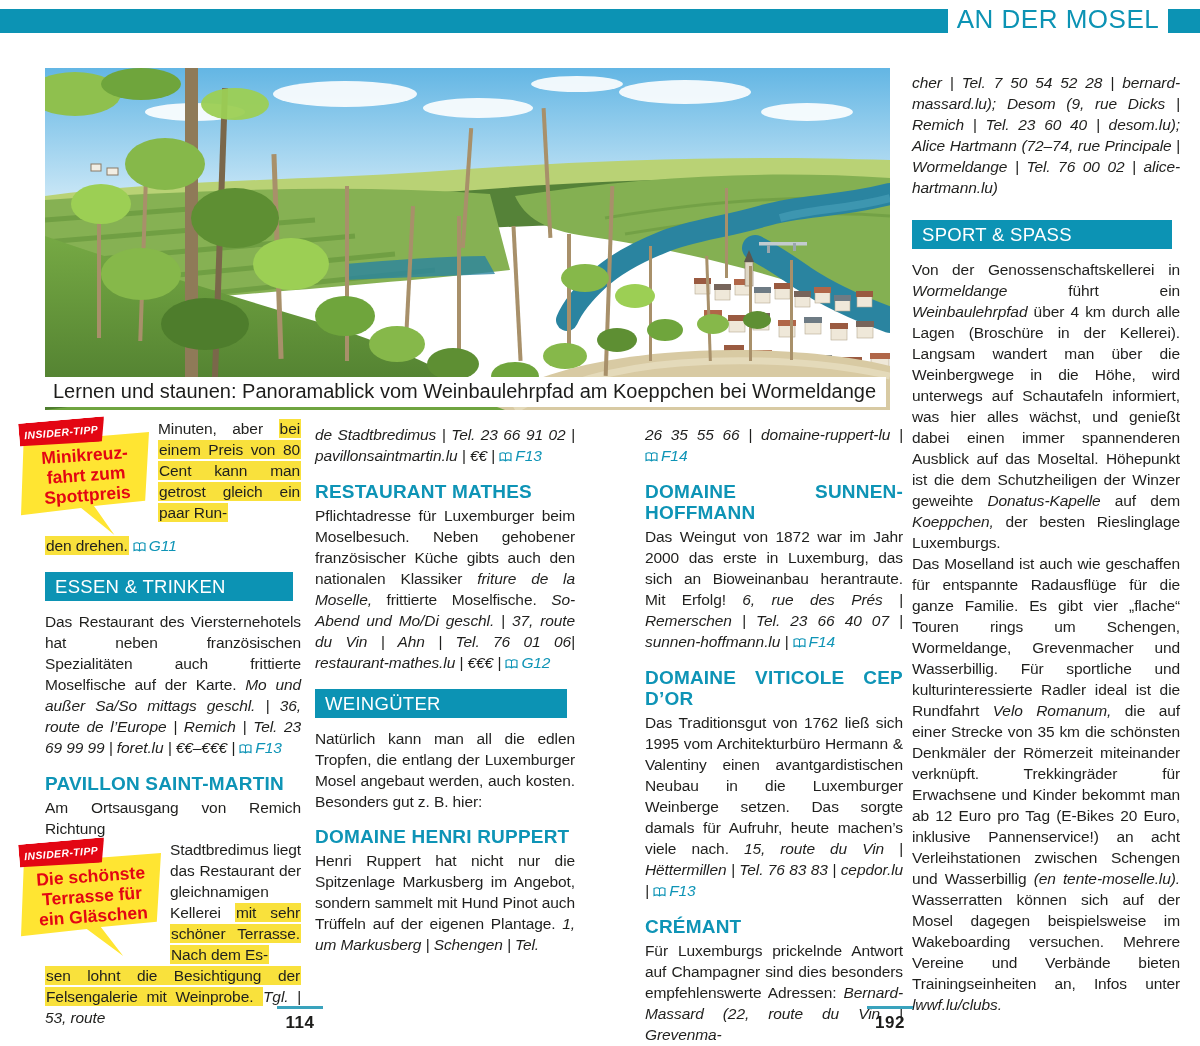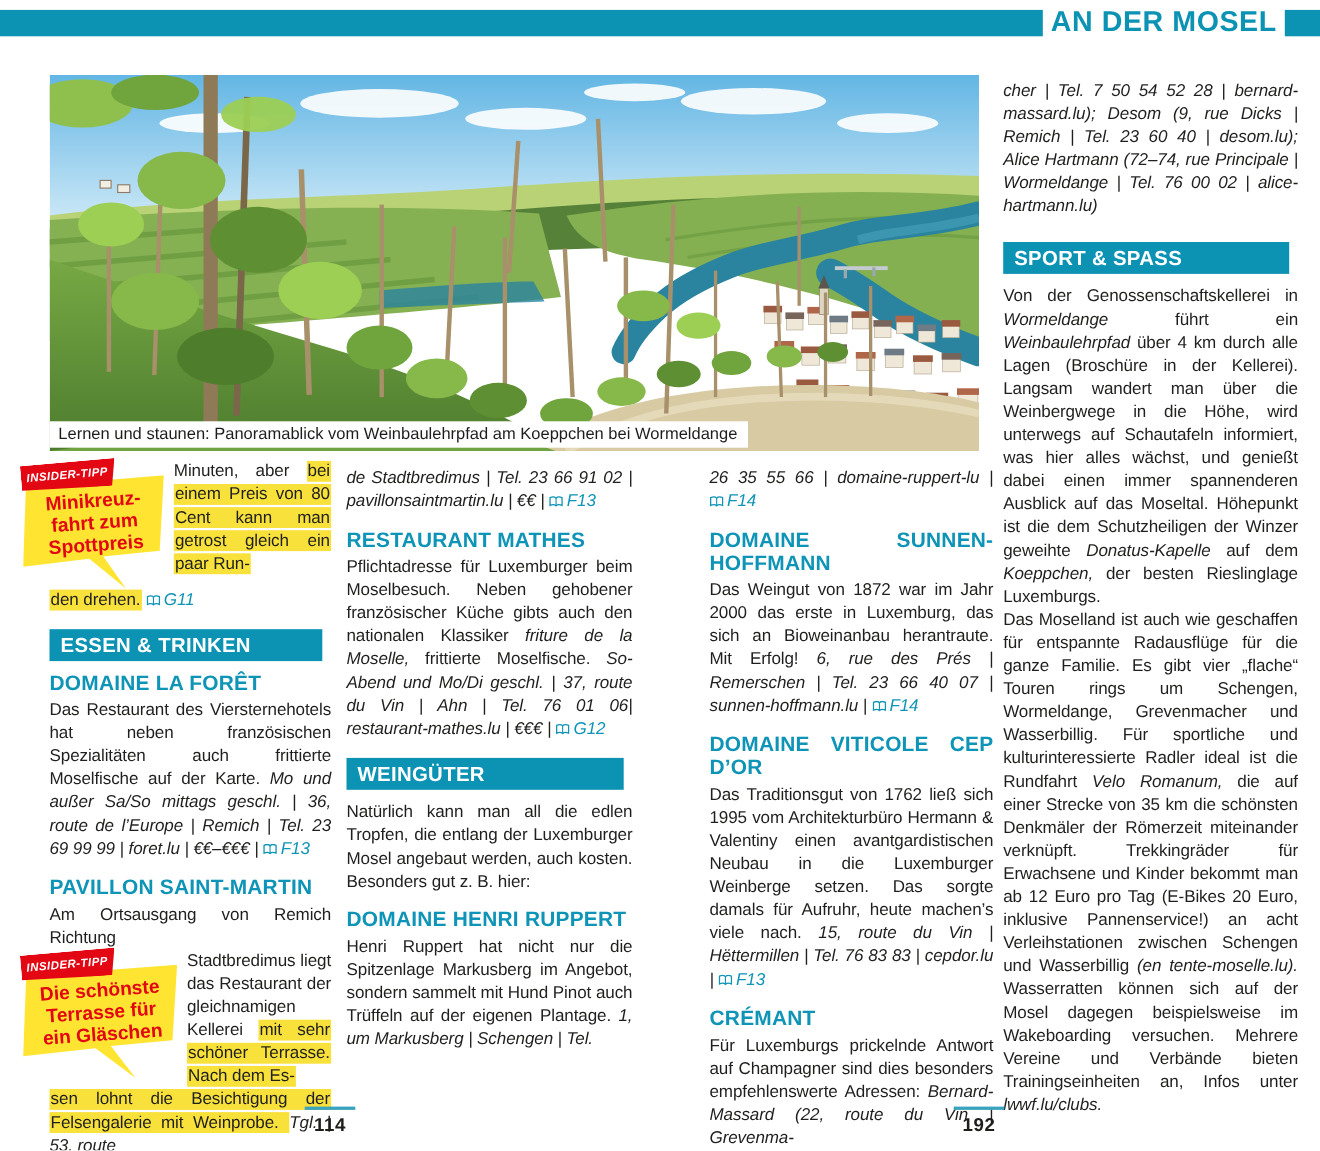--- a/index.html
+++ b/index.html
@@ -4,42 +4,42 @@
 <style>
   html,body{margin:0;padding:0;background:#ffffff;}
   .page{position:relative;width:1200px;height:1046px;background:#fff;overflow:hidden;
         font-family:"Liberation Sans","DejaVu Sans",sans-serif;color:#1f1f1d;}
 
   
   .hbar{position:absolute;top:9px;height:24px;background:#0c93b4;}
   .hbar-left{left:0;width:948px;}
   .hbar-right{left:1168px;width:32px;}
   .htitle{position:absolute;left:952px;top:4px;width:212px;text-align:center;
-          font-size:26px;font-weight:700;color:#0c93b4;letter-spacing:.5px;white-space:nowrap;}
+          font-size:26px;font-weight:400;color:#0c93b4;letter-spacing:.5px;white-space:nowrap;}
 
   
   .photo{position:absolute;left:45px;top:68px;width:845px;height:342px;margin:0;overflow:hidden;}
   .photo svg{display:block;width:100%;height:100%;}
   .caption{position:absolute;left:0;bottom:3px;background:#fff;padding:3px 10px 4px 8px;
-           font-size:15px;color:#1d1d1b;white-space:nowrap;}
+           font-size:20px;color:#1d1d1b;white-space:nowrap;}
 
   
   .col{position:absolute;font-size:15.5px;line-height:21px;text-align:justify;letter-spacing:-0.1px;}
   .col1{left:45px;top:418px;width:256px;}
   .col2{left:315px;top:424px;width:260px;}
   .col3{left:645px;top:424px;width:258px;}
   .col4{left:912px;top:72px;width:268px;}
 
   p.body{margin:0;}
   .i{font-style:italic;}
   .hl{background:#f9e13c;padding:1px 1px;box-decoration-break:clone;-webkit-box-decoration-break:clone;}
   .map{color:#0e94b6;font-style:italic;white-space:nowrap;}
   .mapic{display:inline-block;vertical-align:-1px;margin-right:3px;color:#0e94b6;}
 
-  .secbar{background:#0c93b4;color:#fff;font-weight:700;font-size:18.5px;letter-spacing:.3px;
+  .secbar{background:#0c93b4;color:#fff;font-weight:400;font-size:18.5px;letter-spacing:.3px;
           height:29px;line-height:29px;padding-left:10px;margin:15px 0 10px 0;width:calc(100% - 18px);}
   h3.entry{margin:14px 0 3px 0;font-size:19px;font-weight:700;color:#0e94b6;letter-spacing:.2px;}
   h3.entry.first{margin-top:0;}
 
   
   .tip-row{display:flex;gap:9px;align-items:flex-start;}
   .bubble-wrap{position:relative;flex:none;margin-top:13px;}
   .t1 .bubble-wrap{width:128px;margin-left:-24px;}
   .t2 .bubble-wrap{width:140px;margin-left:-24px;}
   .tip-tag{position:absolute;top:-11px;left:-2px;z-index:2;background:#e30613;color:#fff;
@@ -238,21 +238,20 @@
         <p class="body tip-side"><span>Minuten, aber </span><span class="hl">bei einem Preis von 80 Cent kann man getrost gleich ein paar Run-</span></p>
       </div>
       <p class="body"><span class="hl">den drehen.</span><span> </span><span class="map"><span class="mapic"><svg viewBox="0 0 14 11" width="13" height="10">
                 <path d="M7 2 C5.6 .6 3.2 .6 1 1.6 L1 9.4 C3.2 8.4 5.6 8.4 7 9.8 C8.4 8.4 10.8 8.4 13 9.4 L13 1.6 C10.8 .6 8.4 .6 7 2 Z" fill="none" stroke="currentColor" stroke-width="1.3"></path>
                 <path d="M7 2 L7 9.8" stroke="currentColor" stroke-width="1.1" fill="none"></path>
               </svg></span>G11</span></p>
     </div>
 
     <div class="secbar">ESSEN &amp; TRINKEN</div>
 
-    <h3 class="entry first">DOMAINE LA FORÊT</h3>
     <p class="body"><span>Das Restaurant des Viersternehotels hat neben französischen Spezialitäten auch frittierte Moselfische auf der Karte. </span><span class="i">Mo und außer Sa/So mittags geschl. | 36, route de l’Europe | Remich | Tel. 23 69 99 99 | foret.lu | €€–€€€ | </span><span class="map"><span class="mapic"><svg viewBox="0 0 14 11" width="13" height="10">
               <path d="M7 2 C5.6 .6 3.2 .6 1 1.6 L1 9.4 C3.2 8.4 5.6 8.4 7 9.8 C8.4 8.4 10.8 8.4 13 9.4 L13 1.6 C10.8 .6 8.4 .6 7 2 Z" fill="none" stroke="currentColor" stroke-width="1.3"></path>
               <path d="M7 2 L7 9.8" stroke="currentColor" stroke-width="1.1" fill="none"></path>
             </svg></span>F13</span></p>
 
     <h3 class="entry">PAVILLON SAINT-MARTIN</h3>
     <p class="body"><span>Am Ortsausgang von Remich Richtung</span></p>
     <div class="tip-row t2">
       <div class="bubble-wrap">
         <div class="tip-tag">INSIDER-TIPP</div>

